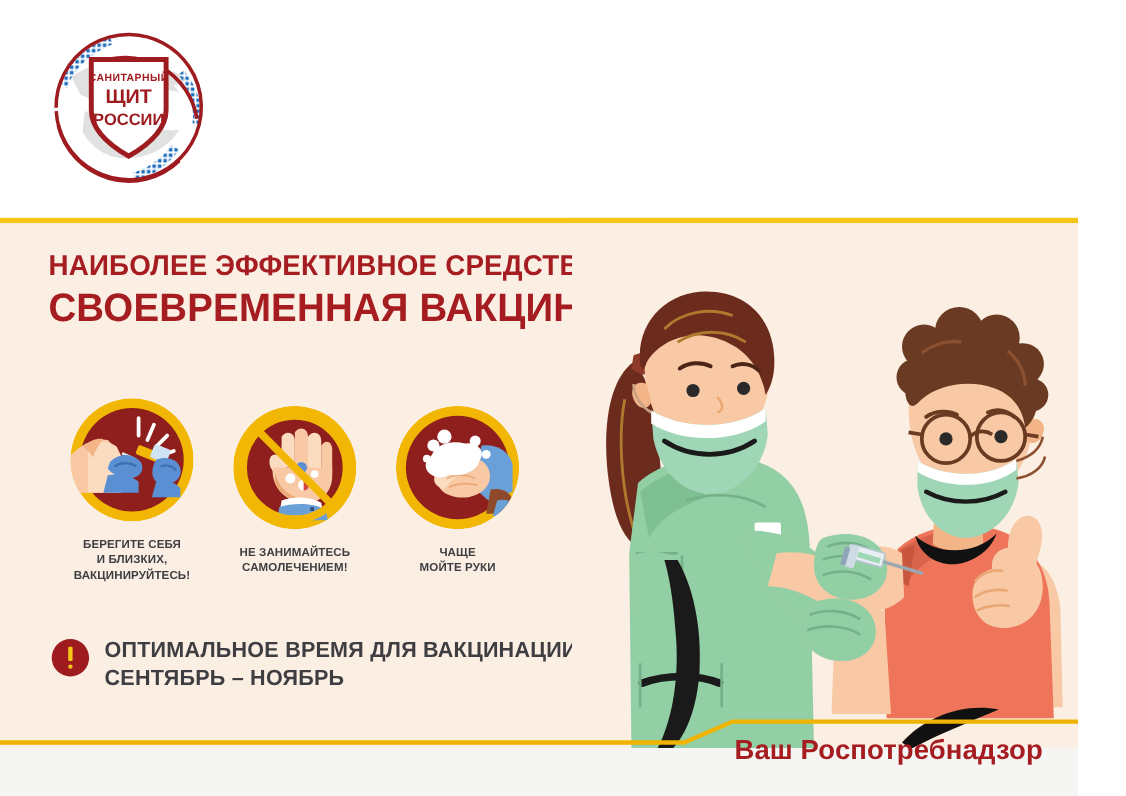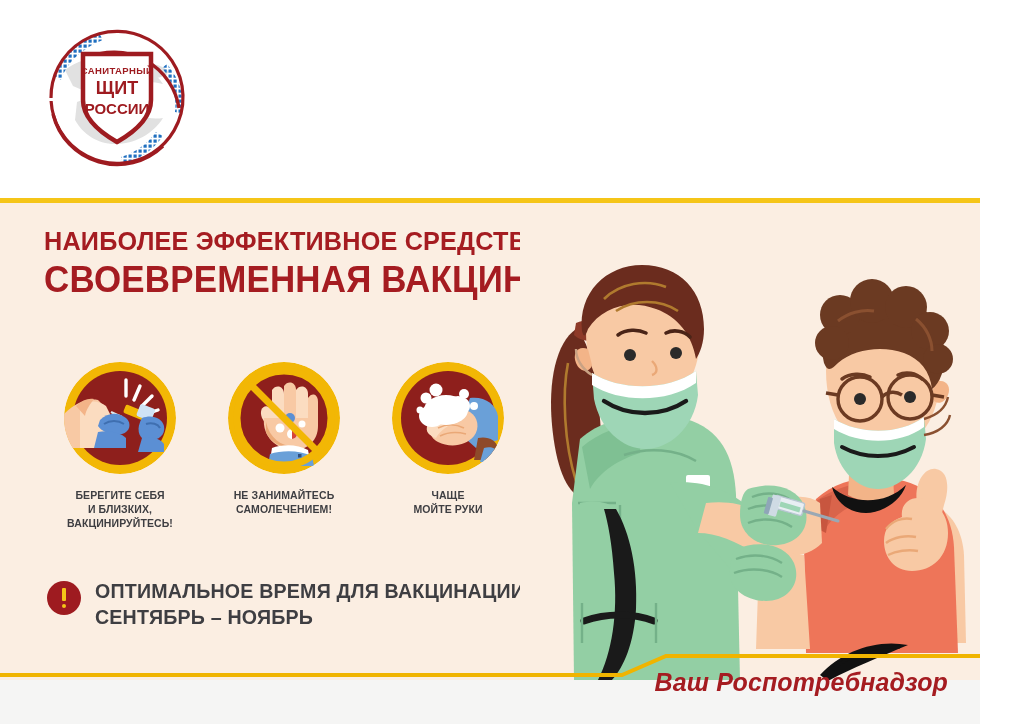--- a/index.html
+++ b/index.html
@@ -102,21 +102,22 @@
     transform-origin: left center;
     white-space: nowrap;
   }
 
   
   .icons {
     position: absolute;
     left: 56px; top: 362px;
     width: 500px;
     display: flex;
-    gap: 36px;
+    gap: 20px;
+    align-items: center;
   }
   .icon-item {
     width: 128px;
     text-align: center;
   }
   .icon-circle {
     width: 112px; height: 112px;
     margin: 0 auto;
     border-radius: 50%;
     position: relative;
@@ -192,21 +193,20 @@
     position: absolute;
     left: 0; top: 680px;
     width: 1024px; height: 44px;
     background: #f5f5f4;
   }
   .footer-sign {
     position: absolute;
     right: 32px; top: 668px;
     color: #a51c21;
     font-weight: 700;
-    font-style: italic;
     font-size: 25px;
     font-family: "Liberation Sans", sans-serif;
     letter-spacing: 0.1px;
   }
   .footer-diag {
     position: absolute;
     left: 0; top: 645px;
     width: 1024px; height: 48px;
     pointer-events: none;
   }

